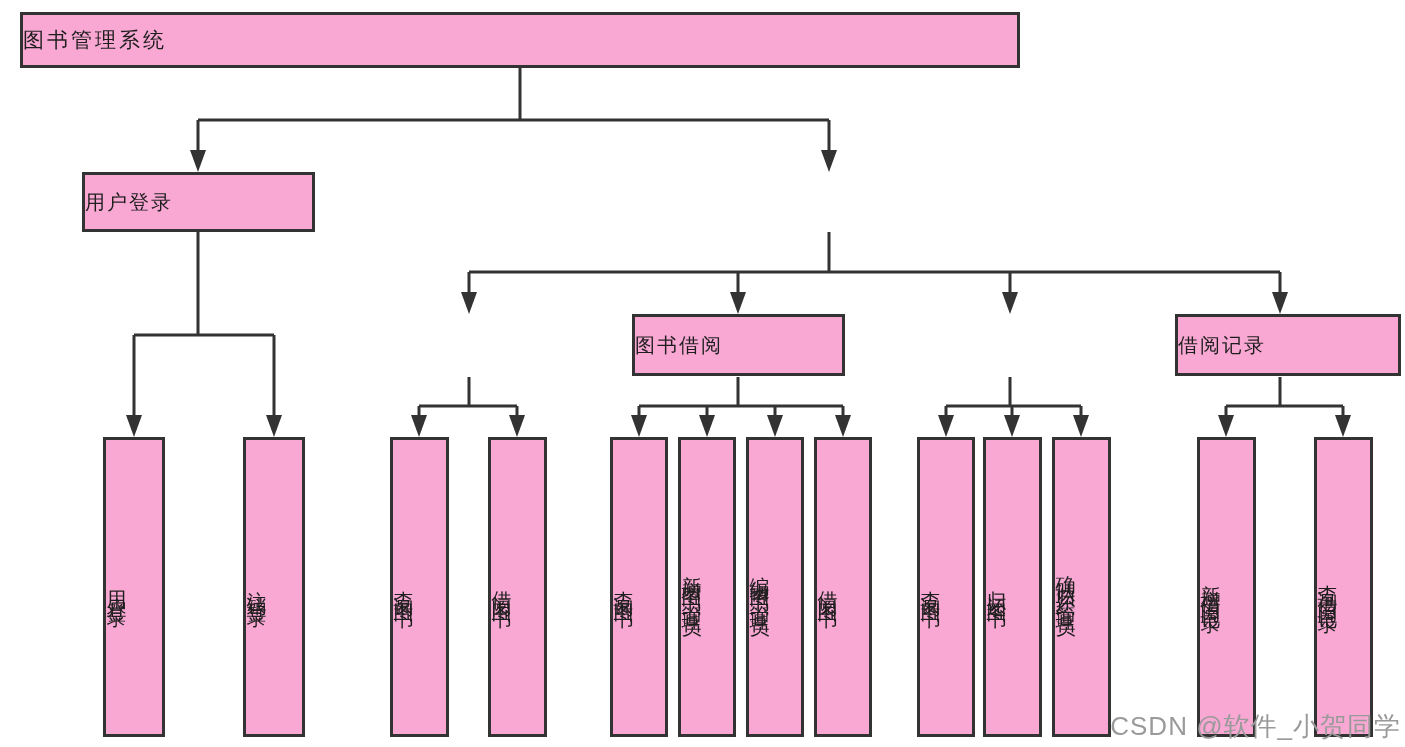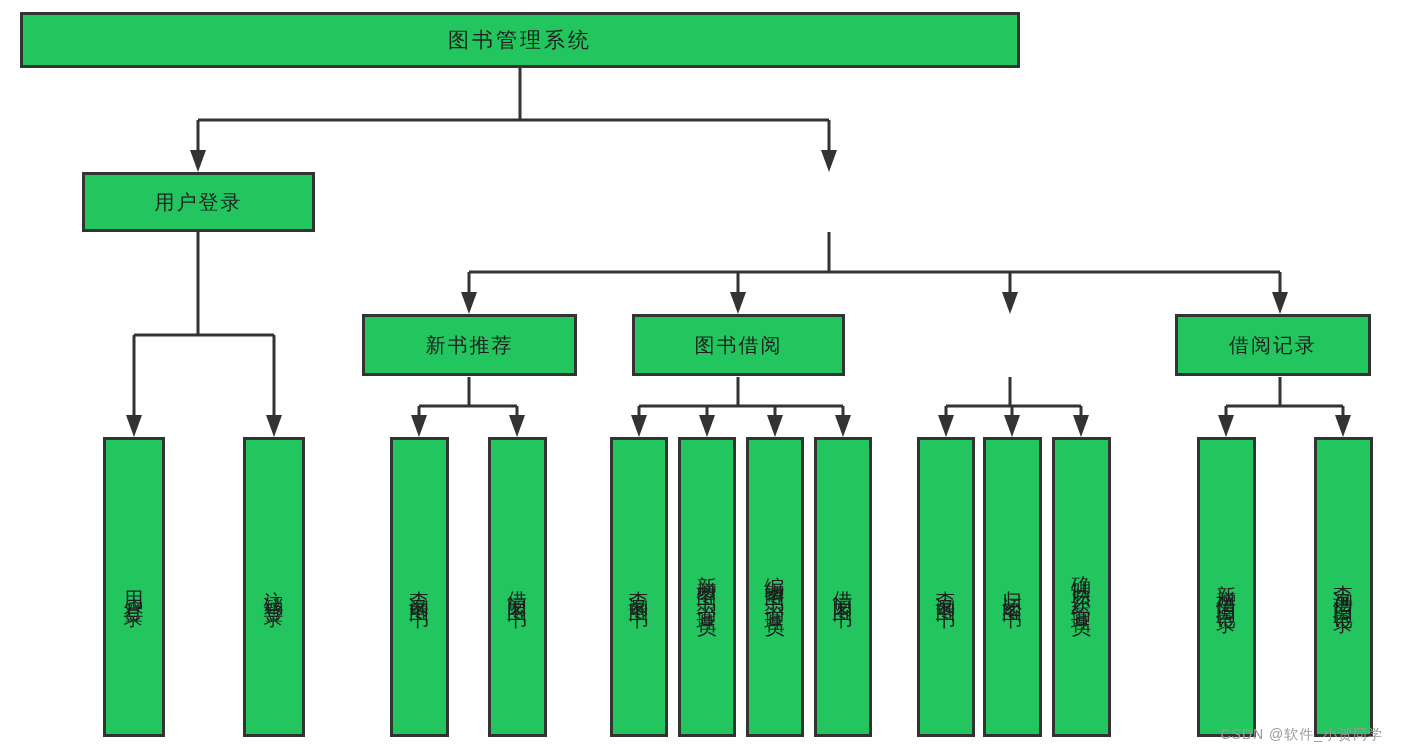--- a/index.html
+++ b/index.html
@@ -13,41 +13,41 @@
   }
   .connectors {
     position: absolute;
     left: 0; top: 0;
     width: 1405px; height: 747px;
   }
   .node {
     position: absolute;
     box-sizing: border-box;
     border: 3px solid #333333;
-    background: #22c55e;
+    background: #f9a8d4;
     display: flex;
     align-items: center;
-    justify-content: center;
+    justify-content: flex-start;
     color: #1e1e1e;
   }
   .node.h { font-size: 20px; letter-spacing: 2px; }
   .node.root { font-size: 21px; letter-spacing: 3px; }
   .node.leaf .vtext {
     writing-mode: vertical-rl;
     text-orientation: mixed;
     font-size: 20px;
     letter-spacing: 6px;
     line-height: 1.1;
     white-space: nowrap;
   }
   .watermark {
     position: absolute;
-    right: 22px;
+    right: 4px;
     bottom: 3px;
-    font-size: 14px;
+    font-size: 26px;
     color: #9a9a9a;
     letter-spacing: 1px;
     white-space: nowrap;
     margin-left: 48px;
   }
 </style>
 </head>
 <body>
 
 <div class="canvas">
@@ -96,27 +96,24 @@
   </svg>
 
   <div class="node root" style="left:20px; top:12px; width:1000px; height:56px;">
     <span>图书管理系统</span>
   </div>
 
   <div class="node h" style="left:82px; top:172px; width:233px; height:60px;">
     <span>用户登录</span>
   </div>
 
-  <div class="node h" style="left:362px; top:314px; width:215px; height:62px;">
-    <span>新书推荐</span>
-  </div>
   <div class="node h" style="left:632px; top:314px; width:213px; height:62px;">
     <span>图书借阅</span>
   </div>
-  <div class="node h" style="left:1175px; top:314px; width:196px; height:62px;">
+  <div class="node h" style="left:1175px; top:314px; width:226px; height:62px;">
     <span>借阅记录</span>
   </div>
 
   <div class="node leaf" style="left:103px; top:437px; width:62px; height:300px;">
     <span class="vtext">用户登录</span>
   </div>
   <div class="node leaf" style="left:243px; top:437px; width:62px; height:300px;">
     <span class="vtext">注销登录</span>
   </div>
 

